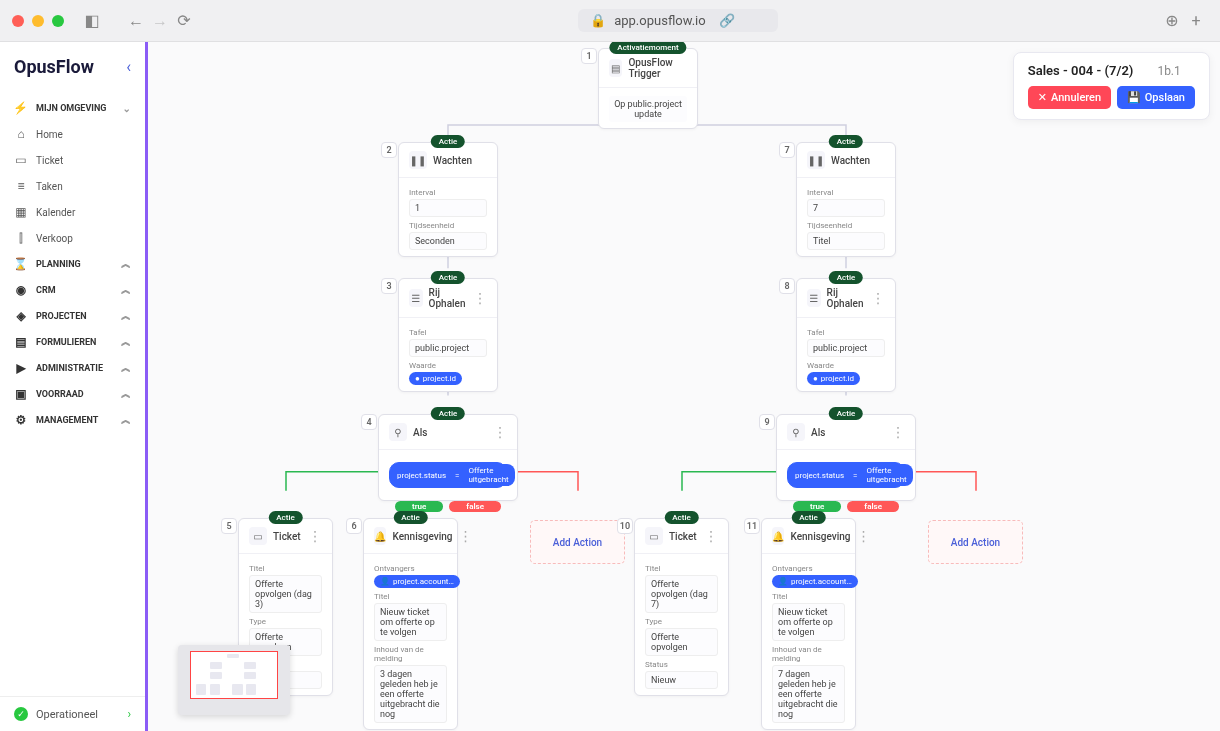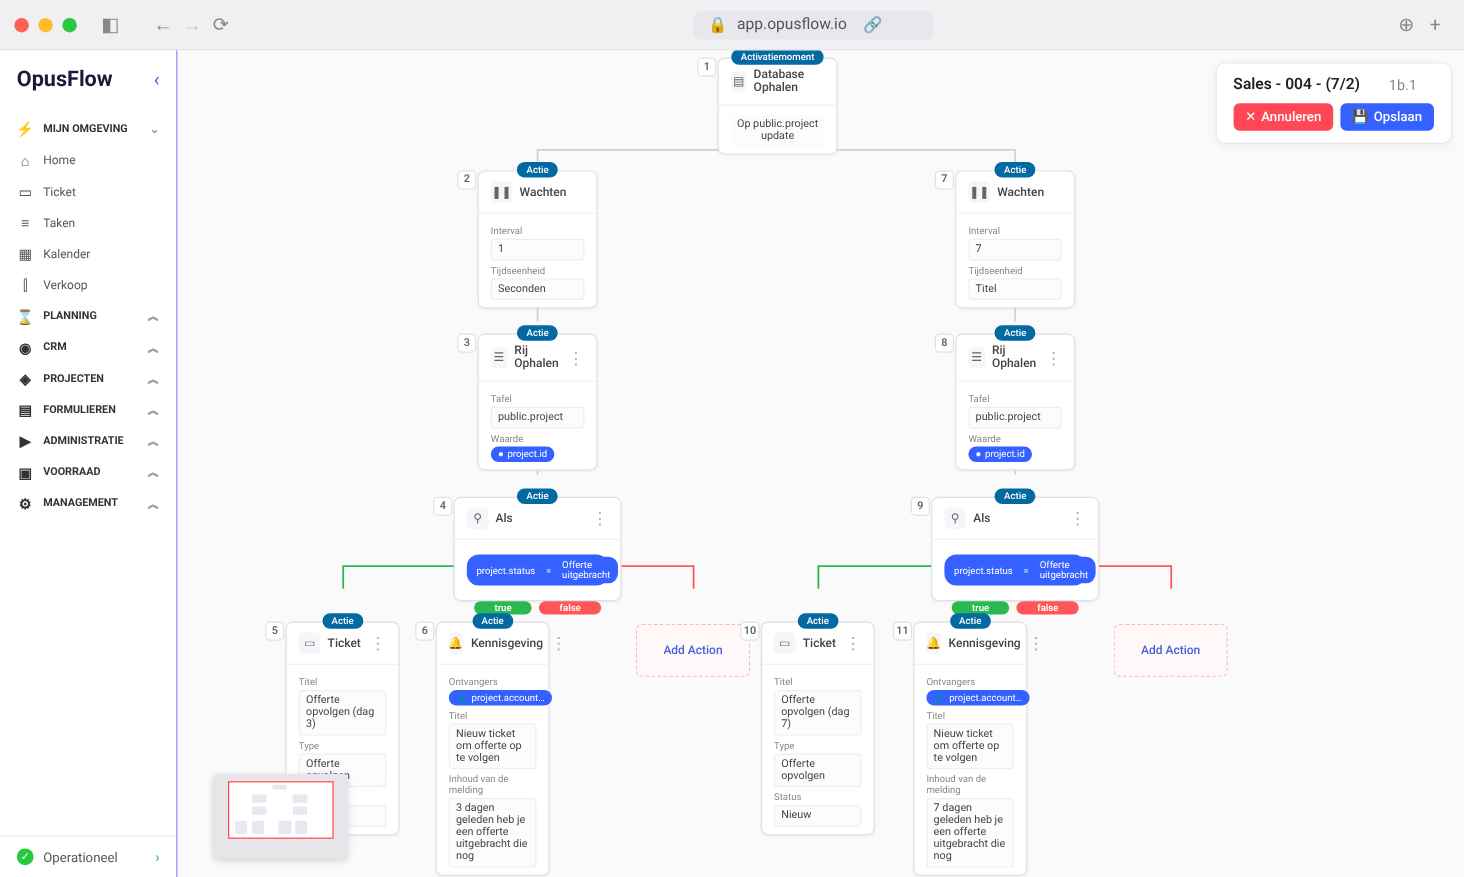--- a/index.html
+++ b/index.html
@@ -5,21 +5,21 @@
 *{margin:0;padding:0;box-sizing:border-box;font-family:-apple-system,BlinkMacSystemFont,"Segoe UI",Roboto,sans-serif}
 body{background:#f5f5f7;overflow:hidden}
 .browser-chrome{height:42px;background:#f0f0f2;display:flex;align-items:center;padding:0 12px;border-bottom:1px solid #e0e0e2}
 .traffic-lights{display:flex;gap:8px;margin-right:16px}
 .tl{width:12px;height:12px;border-radius:50%}
 .tl-r{background:#ff5f57}.tl-y{background:#febc2e}.tl-g{background:#28c840}
 .chrome-btn{width:24px;height:24px;display:flex;align-items:center;justify-content:center;color:#888;cursor:pointer;border-radius:4px}
 .chrome-spacer{flex:1}
 .url-bar{display:flex;align-items:center;gap:8px;background:#e8e8ec;padding:4px 12px;border-radius:6px;font-size:13px;color:#555;min-width:200px}
 .app-container{display:flex;height:calc(100vh - 42px)}
-.sidebar{width:148px;background:#fff;border-right:1px solid #8b5cf6;display:flex;flex-direction:column}
+.sidebar{width:148px;background:#fff;border-right:3px solid #8b5cf6;display:flex;flex-direction:column}
 .logo{padding:14px 14px;display:flex;align-items:center;justify-content:space-between}
 .logo-text{font-size:18px;font-weight:700;color:#1a1a3a}
 .collapse-btn{color:#4a5fd8;cursor:pointer}
 .nav{flex:1;overflow-y:auto;padding:4px 0}
 .nav-item{display:flex;align-items:center;gap:8px;padding:6px 14px;font-size:10px;color:#555;cursor:pointer}
 .nav-item.section{font-weight:700;font-size:9px;color:#333;text-transform:uppercase}
 .nav-icon{width:14px;height:14px;display:flex;align-items:center;justify-content:center;font-size:12px}
 .nav-chevron{margin-left:auto;color:#999;font-size:10px}
 .sidebar-footer{border-top:1px solid #eee;padding:10px 14px;display:flex;align-items:center;gap:8px}
 .status-dot{width:14px;height:14px;border-radius:50%;background:#28c840;display:flex;align-items:center;justify-content:center;color:#fff;font-size:9px}
@@ -30,21 +30,21 @@
 .header-title-row{display:flex;align-items:center;gap:24px;margin-bottom:8px}
 .header-title{font-size:13px;font-weight:600;color:#222}
 .header-version{font-size:12px;color:#888}
 .header-btns{display:flex;gap:6px}
 .btn{display:inline-flex;align-items:center;gap:4px;padding:5px 10px;border-radius:5px;font-size:11px;font-weight:500;cursor:pointer;border:none}
 .btn-danger{background:#ff4757;color:#fff}
 .btn-primary{background:#3461ff;color:#fff}
 .flow{position:relative;width:100%;height:100%}
 .node{position:absolute;background:#fff;border:1px solid #e0e0e8;border-radius:6px;box-shadow:0 1px 3px rgba(0,0,0,0.04);font-size:10px}
 .node-num{position:absolute;top:-1px;left:-18px;width:16px;height:16px;background:#fff;border:1px solid #e0e0e8;border-radius:4px;display:flex;align-items:center;justify-content:center;font-size:9px;color:#666;font-weight:600}
-.node-badge{position:absolute;top:-8px;left:50%;transform:translateX(-50%);background:#0369a1;color:#fff;font-size:8px;padding:2px 8px;border-radius:8px;font-weight:500;white-space:nowrap}
+.node-badge{position:absolute;top:-8px;left:50%;transform:translateX(-50%);background:#14532d;color:#fff;font-size:8px;padding:2px 8px;border-radius:8px;font-weight:500;white-space:nowrap}
 .node-header{display:flex;align-items:center;gap:6px;padding:8px 10px;border-bottom:1px solid #f0f0f5}
 .node-header-icon{width:18px;height:18px;background:#f5f5fa;border-radius:4px;display:flex;align-items:center;justify-content:center;font-size:10px;color:#666}
 .node-header-title{font-size:10px;color:#444;font-weight:500}
 .node-menu{margin-left:auto;color:#aaa;cursor:pointer;font-size:14px}
 .node-body{padding:6px 10px}
 .field-label{font-size:8px;color:#888;margin-top:4px}
 .field-value{font-size:9px;color:#444;background:#fcfcfe;border:1px solid #eee;border-radius:3px;padding:3px 5px;margin-top:2px}
 .pill{display:inline-flex;align-items:center;gap:3px;background:#3461ff;color:#fff;font-size:8px;padding:2px 6px;border-radius:8px;margin-top:2px}
 .pill-group{display:flex;gap:2px;border:1px solid #3461ff;border-radius:10px;padding:1px;align-items:center;background:#3461ff;margin:6px 0}
 .pill-group .pg-item{background:#3461ff;color:#fff;padding:2px 6px;border-radius:8px;font-size:8px}
@@ -190,21 +190,21 @@
         <path class="conn conn-false" d="M316 446 V456 H430 V476"></path>
         <path class="conn conn-true" d="M684 446 V456 H534 V476 M684 456 H661 V476"></path>
         <path class="conn conn-false" d="M714 446 V456 H828 V476"></path>
       </svg>
 
       <div class="node" style="left:450px;top:6px;width:100px">
         <div class="node-num">1</div>
         <div class="node-badge">Activatiemoment</div>
         <div class="node-header">
             <span class="node-header-icon">▤</span>
-            <span class="node-header-title">Database Ophalen</span>
+            <span class="node-header-title">OpusFlow Trigger</span>
           </div>
         <div class="node-body">
             <div class="field-value" style="border:none;text-align:center">Op public.project update</div>
           </div>
       </div>
 
       <div class="node" style="left:250px;top:100px;width:100px">
         <div class="node-num">2</div>
         <div class="node-badge">Actie</div>
         <div class="node-header">

